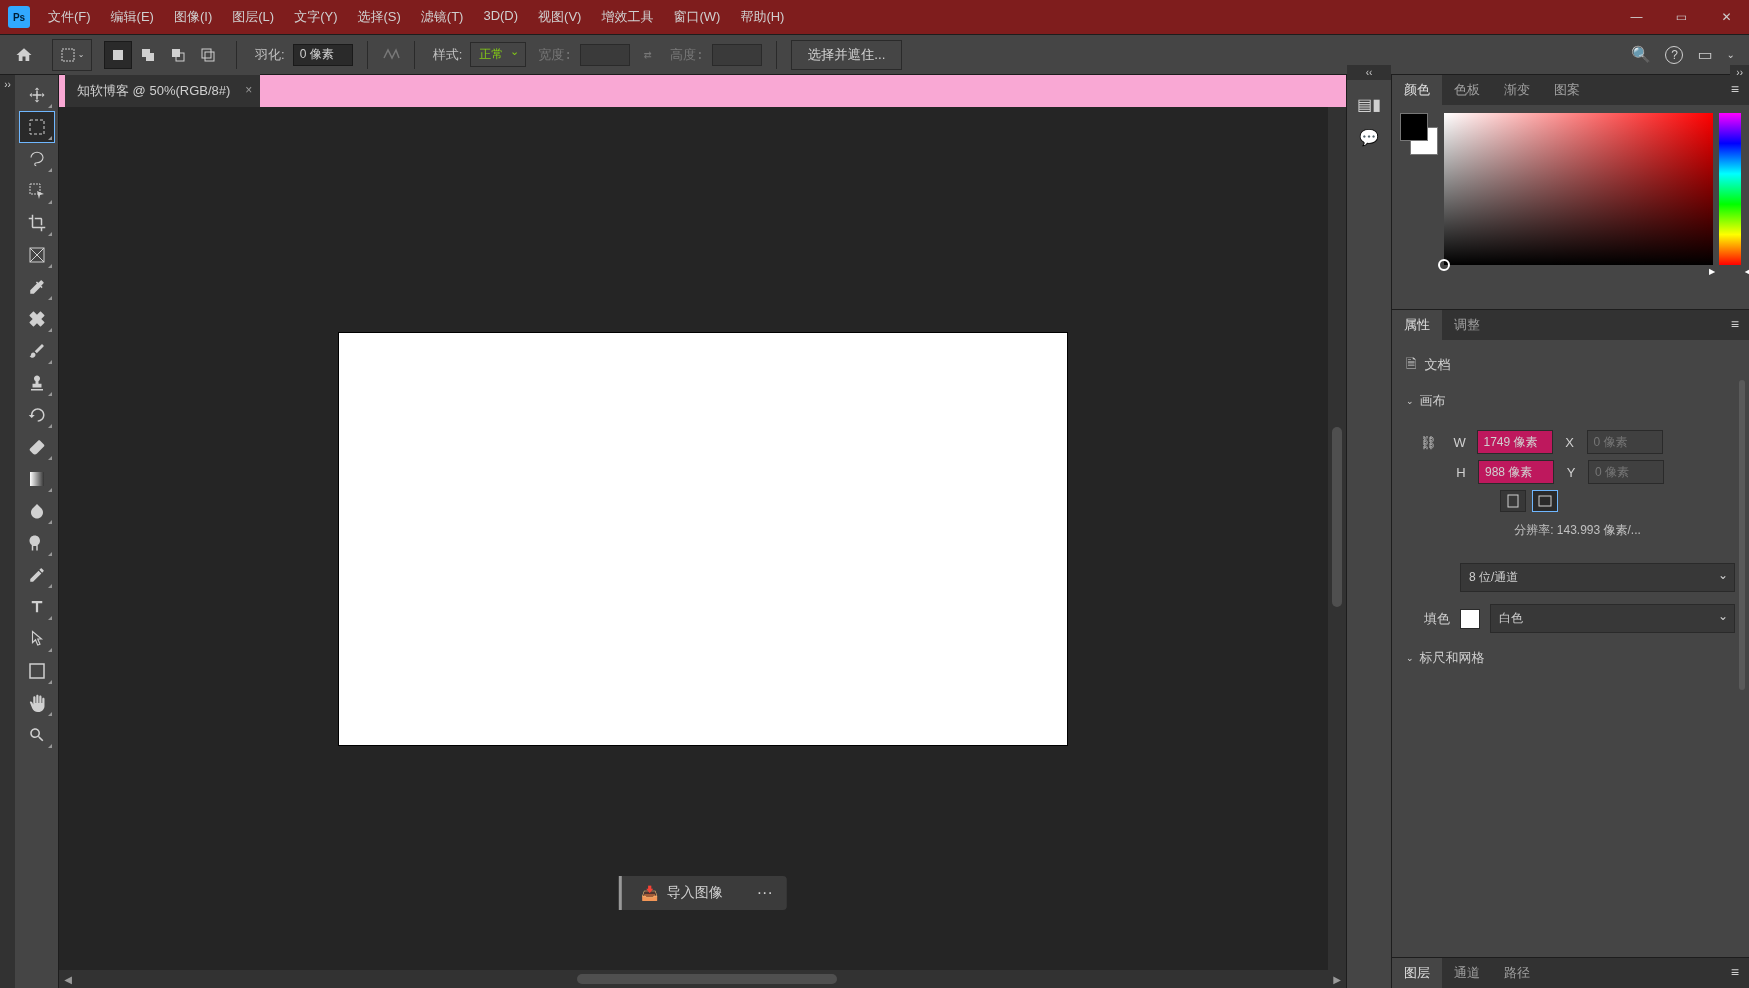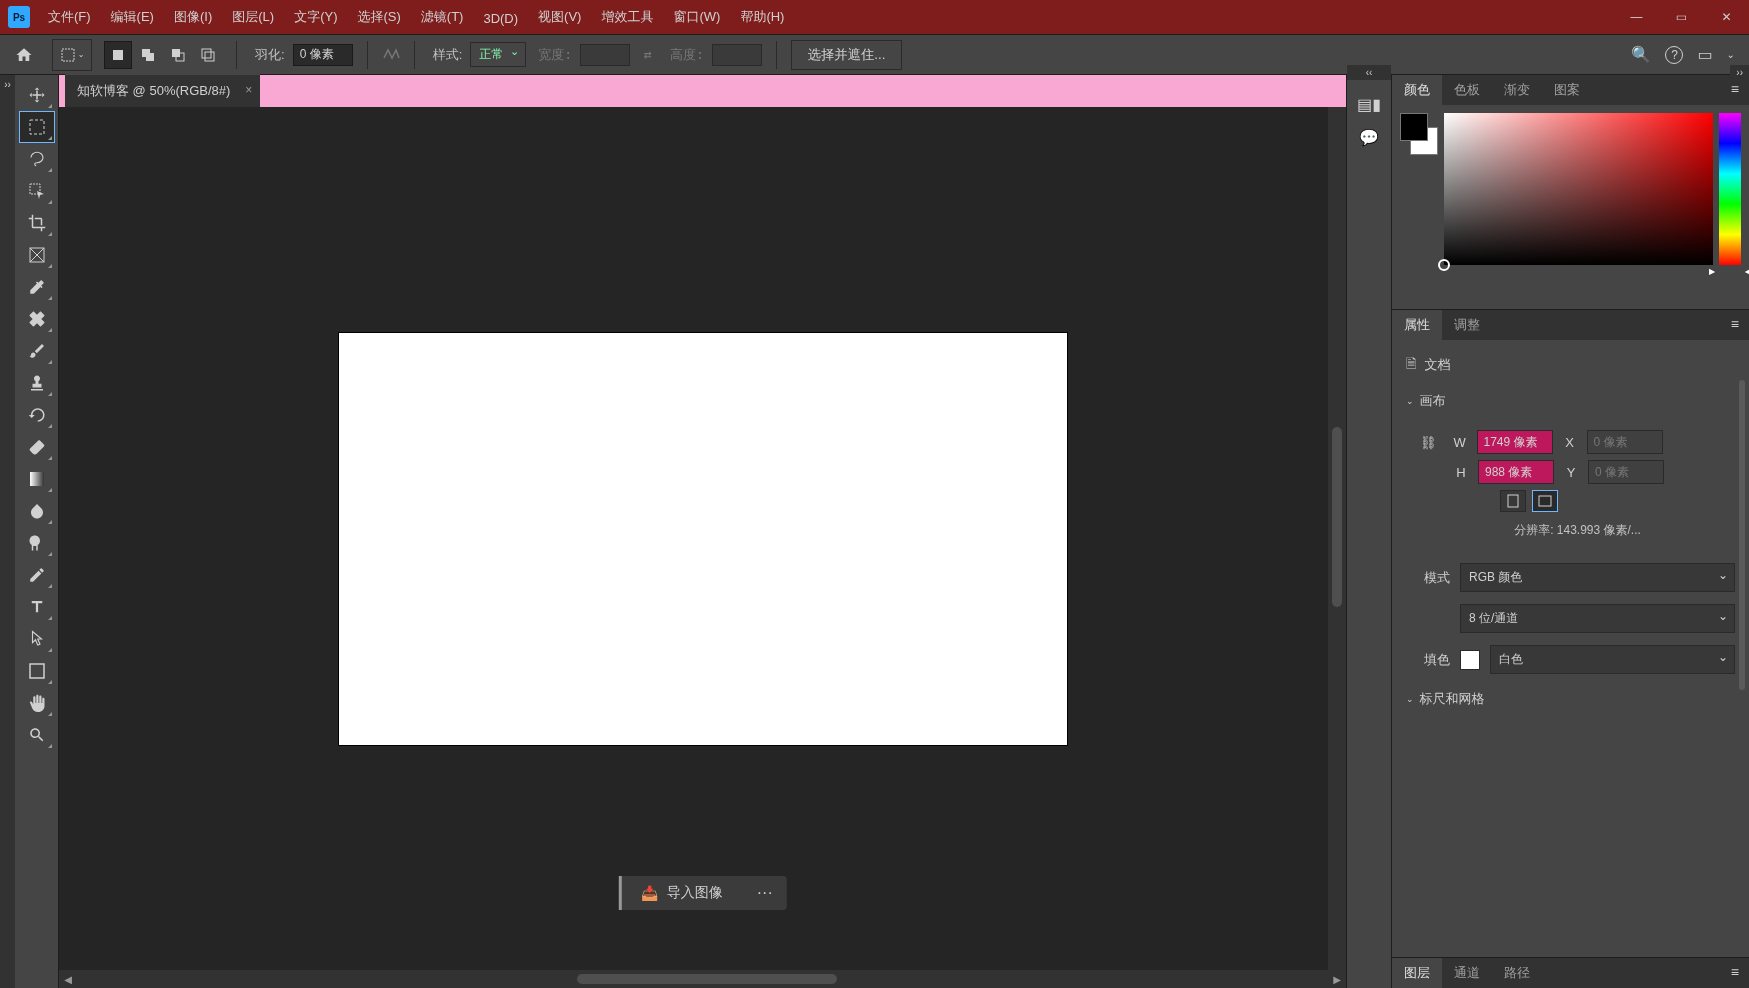--- a/index.html
+++ b/index.html
@@ -1,36 +1,36 @@
 <!DOCTYPE html>
 <html><head>
   <meta charset="utf-8">
   <style>
     * { box-sizing: border-box; margin: 0; padding: 0; font-family: "Microsoft YaHei", Arial, sans-serif; }
     body { width: 1749px; height: 988px; background: #323232; color: #d0d0d0; font-size: 13px; overflow: hidden; user-select: none; }
     
     
     .titlebar { height: 35px; background: #7f1d1d; display: flex; align-items: center; border-bottom: 1px solid #1d1d1d; }
     .ps-logo { width: 22px; height: 22px; background: #31a8ff; margin: 0 8px; border-radius: 3px; display: flex; align-items: center; justify-content: center; font-size: 10px; color: #001e36; font-weight: bold; }
-    .menubar { display: flex; align-items: flex-end; }
+    .menubar { display: flex; }
     .menu-item { padding: 8px 10px; cursor: pointer; font-size: 13px; }
     .window-controls { margin-left: auto; display: flex; }
     .win-ctrl { width: 45px; height: 35px; display: flex; align-items: center; justify-content: center; cursor: pointer; font-size: 12px; }
     
     
     .optionsbar { height: 40px; background: #454545; display: flex; align-items: center; border-bottom: 1px solid #1d1d1d; padding: 0 4px; gap: 8px; }
     .home-btn { width: 40px; height: 32px; display: flex; align-items: center; justify-content: center; cursor: pointer; }
     .tool-preset { width: 40px; height: 32px; border: 1px solid #2a2a2a; display: flex; align-items: center; justify-content: center; position: relative; cursor: pointer; }
     .sel-mode { display: flex; gap: 2px; margin-left: 4px; }
     .sel-btn { width: 28px; height: 28px; display: flex; align-items: center; justify-content: center; cursor: pointer; border: 1px solid transparent; }
     .sel-btn.active { background: #2a2a2a; border: 1px solid #1a1a1a; }
     .opt-sep { width: 1px; height: 28px; background: #2a2a2a; margin: 0 6px; }
     .opt-label { font-size: 13px; color: #c0c0c0; margin-left: 4px; }
     .opt-input { background: #2a2a2a; border: 1px solid #1a1a1a; color: #d0d0d0; padding: 3px 6px; font-size: 12px; width: 60px; }
-    .opt-select { background: #454545; border: 1px solid #2a2a2a; color: #86efac; padding: 3px 22px 3px 8px; font-size: 12px; cursor: pointer; position: relative; }
+    .opt-select { background: #454545; border: 1px solid #2a2a2a; color: #84cc16; padding: 3px 22px 3px 8px; font-size: 12px; cursor: pointer; position: relative; }
     .opt-select::after { content: "⌄"; position: absolute; right: 6px; top: 2px; font-size: 11px; }
     .opt-disabled { color: #787878; font-family: Liberation Mono, monospace; }
     .opt-box-disabled { width: 50px; height: 22px; background: #3a3a3a; border: 1px solid #2a2a2a; }
     .mask-btn { background: #454545; border: 1px solid #2a2a2a; color: #d0d0d0; padding: 5px 16px; cursor: pointer; }
     .right-icons { margin-left: auto; display: flex; gap: 14px; align-items: center; padding-right: 10px; }
     .right-icon { cursor: pointer; font-size: 16px; }
     
     
     .body-area { display: flex; height: calc(988px - 35px - 40px); }
     
@@ -417,24 +417,20 @@
               </div>
             <div class="orient-btn active">
                 <svg width="14" height="12">
                   <rect x="1" y="1" width="12" height="10" fill="none" stroke="#d0d0d0"></rect>
                 </svg>
               </div>
           </div>
           <div class="res-text">分辨率: 143.993 像素/...</div>
         </div>
         <div class="prop-field">
-          <span class="prop-field-lbl">模式</span>
-          <div class="prop-dropdown">RGB 颜色</div>
-        </div>
-        <div class="prop-field">
           <span class="prop-field-lbl"></span>
           <div class="prop-dropdown">8 位/通道</div>
         </div>
         <div class="prop-field">
           <span class="prop-field-lbl">填色</span>
           <div class="fill-swatch"></div>
           <div class="prop-dropdown">白色</div>
         </div>
         <div class="prop-section-head">
           <span class="chev">⌄</span>

